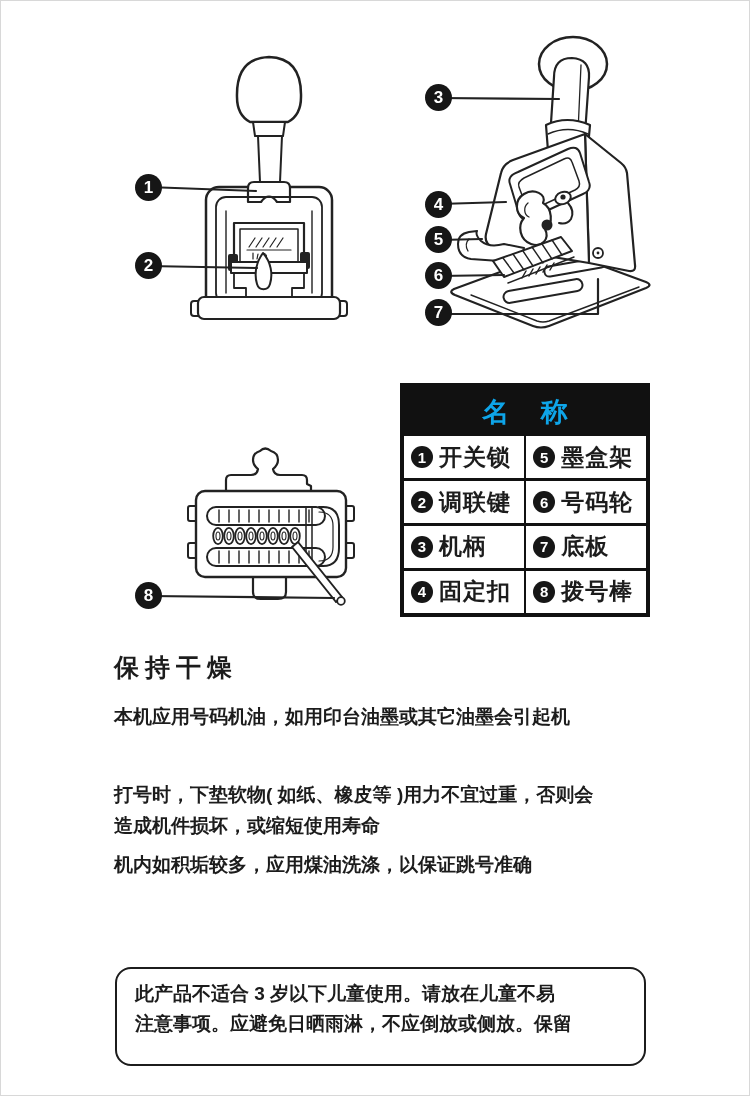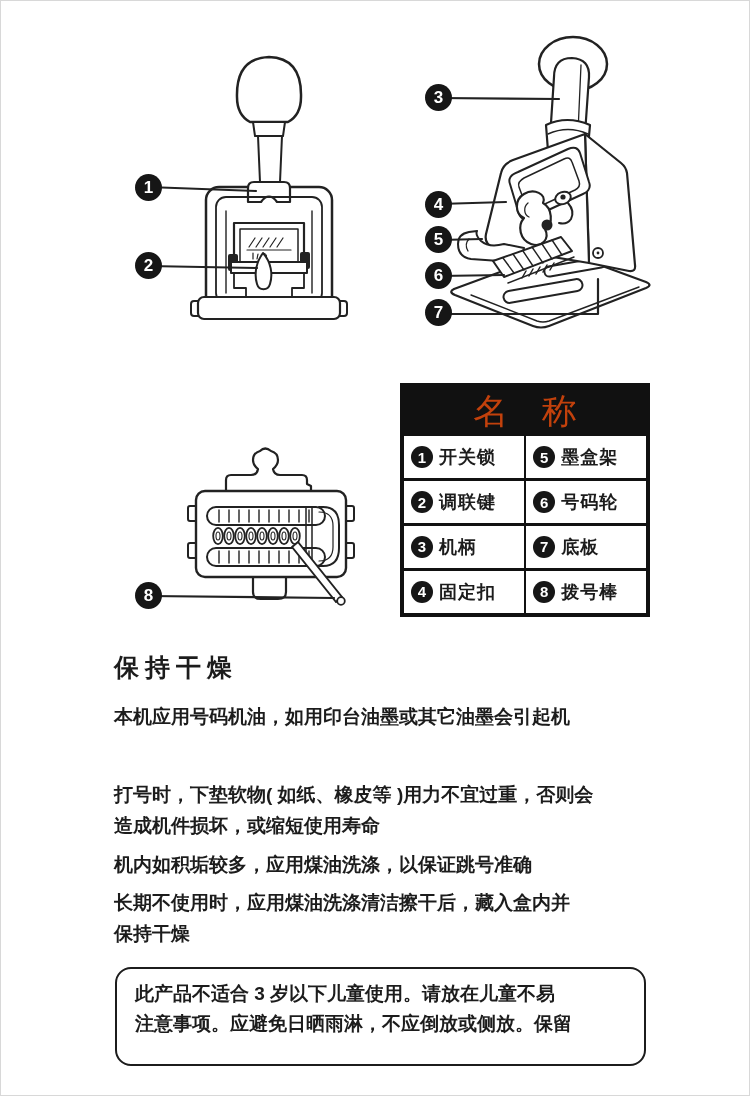--- a/index.html
+++ b/index.html
@@ -15,34 +15,34 @@
     background:#161616;color:#ffffff;font-weight:bold;font-size:17px;
     display:flex;align-items:center;justify-content:center;line-height:1;
   }
   
   .parts-table{
     position:absolute;z-index:2;left:399px;top:382px;width:250px;height:234px;
     border:4px solid #111;box-sizing:border-box;background:#111;
     display:flex;flex-direction:column;
   }
   .parts-table .thead{
-    height:49px;flex:0 0 49px;background:#111;color:#c2410c;
+    height:49px;flex:0 0 49px;background:#111;color:#0ea5e9;
     display:flex;align-items:center;justify-content:center;
-    font-size:35px;font-weight:normal;letter-spacing:12px;padding-left:12px;box-sizing:border-box;
+    font-size:27px;font-weight:bold;letter-spacing:12px;padding-left:12px;box-sizing:border-box;
   }
   .parts-grid{
     flex:1;display:grid;grid-template-columns:1fr 1fr;grid-template-rows:repeat(4,1fr);
     gap:2.5px;background:#111;
   }
   .pcell{background:#fff;display:flex;align-items:center;gap:6px;padding-left:7px;}
   .badge-sm{
     width:22px;height:22px;flex:0 0 22px;border-radius:50%;background:#161616;color:#fff;
     display:flex;align-items:center;justify-content:center;font-size:15px;font-weight:bold;line-height:1;
   }
-  .plabel{font-size:18px;font-weight:bold;letter-spacing:1px;white-space:nowrap;}
+  .plabel{font-size:23px;font-weight:bold;letter-spacing:1px;white-space:nowrap;}
   
   .notice-heading{
     position:absolute;z-index:2;left:113px;top:650px;
     font-size:25px;font-weight:bold;letter-spacing:6px;
   }
   .para{position:absolute;z-index:2;left:113px;width:540px;font-size:19px;font-weight:600;line-height:31px;}
   .para div{white-space:nowrap;}
   .p1{top:700px;} .p2{top:778px;} .p3{top:848px;} .p4{top:886px;}
   .warning-box{
     position:absolute;z-index:2;left:114px;top:966px;width:531px;height:99px;
@@ -220,23 +220,19 @@
   <div class="para p1">
     <div>本机应用号码机油，如用印台油墨或其它油墨会引起机</div>
   </div>
   <div class="para p2">
     <div>打号时，下垫软物( 如纸、橡皮等 )用力不宜过重，否则会</div>
     <div>造成机件损坏，或缩短使用寿命</div>
   </div>
   <div class="para p3">
     <div>机内如积垢较多，应用煤油洗涤，以保证跳号准确</div>
   </div>
-  <div class="para p4">
-    <div>长期不使用时，应用煤油洗涤清洁擦干后，藏入盒内并</div>
-    <div>保持干燥</div>
-  </div>
 
   <div class="warning-box">
     <div>此产品不适合 3 岁以下儿童使用。请放在儿童不易</div>
     <div>注意事项。应避免日晒雨淋，不应倒放或侧放。保留</div>
   </div>
 
 </div>
 
 </body></html>

